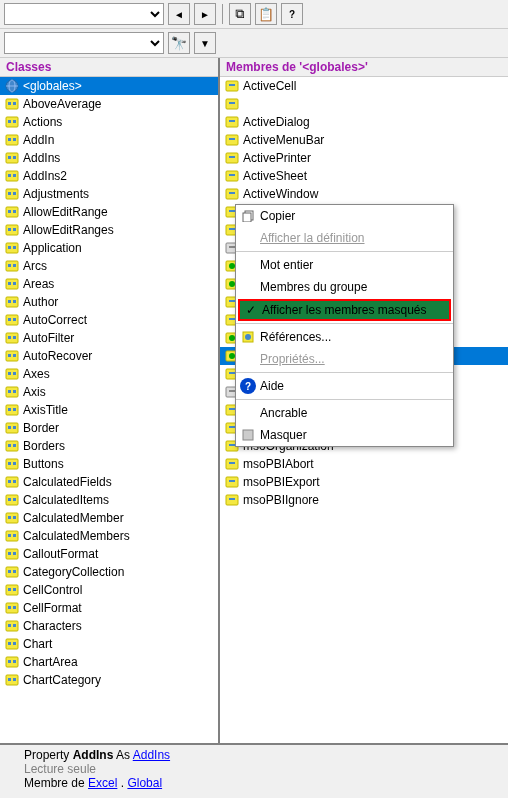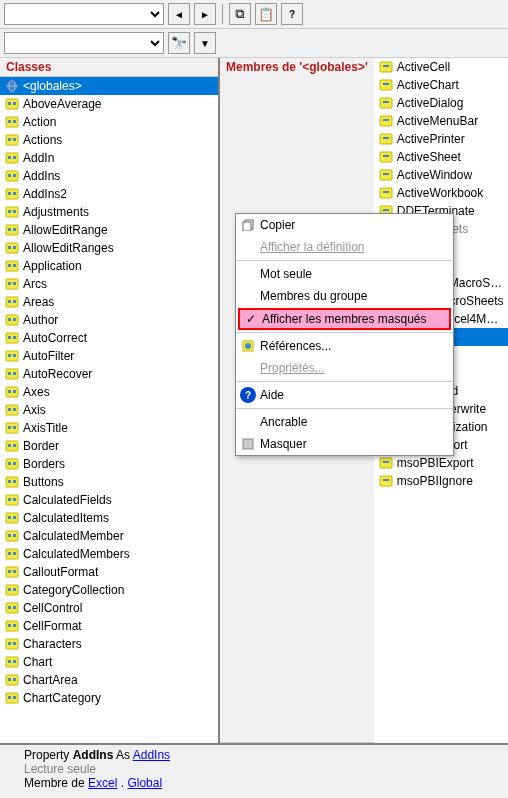--- a/index.html
+++ b/index.html
@@ -14,34 +14,34 @@
     .toolbar-sep { width: 1px; height: 20px; background: #999; margin: 0 2px; }
 
     
     .toolbar2 { background: #f0f0f0; border-bottom: 1px solid #ccc; padding: 3px 4px; display: flex; align-items: center; gap: 4px; }
 
     
     .content-area { display: flex; flex: 1; overflow: hidden; }
     
     
     .left-panel { width: 220px; display: flex; flex-direction: column; border-right: 2px solid #808080; background: white; }
-    .panel-header { background: #f0f0f0; border-bottom: 1px solid #ccc; padding: 2px 6px; font-weight: bold; font-size: 12px; color: #b91c1c; }
+    .panel-header { background: #f0f0f0; border-bottom: 1px solid #ccc; padding: 2px 6px; font-weight: bold; font-size: 12px; color: #a21caf; }
     .panel-list { flex: 1; overflow-y: auto; overflow-x: hidden; border: none; }
     .list-item { display: flex; align-items: center; padding: 1px 4px; cursor: pointer; white-space: nowrap; min-height: 16px; font-size: 12px; }
     .list-item.selected { background: #0078d7; color: white; }
     .list-item .item-icon { width: 16px; height: 16px; margin-right: 3px; flex-shrink: 0; display: flex; align-items: center; justify-content: center; font-size: 10px; }
     
     
-    .right-panel { flex: 1; display: flex; flex-direction: row; background: white; position: relative; }
-    
-    
-    .context-menu { position: absolute; top: 155px; left: 15px; background: white; border: 1px solid #888; box-shadow: 2px 2px 5px rgba(0,0,0,0.3); z-index: 100; min-width: 200px; }
+    .right-panel { flex: 1; display: flex; flex-direction: column; background: white; position: relative; }
+    
+    
+    .context-menu { position: absolute; top: 146px; left: 15px; background: white; border: 1px solid #888; box-shadow: 2px 2px 5px rgba(0,0,0,0.3); z-index: 100; min-width: 200px; }
     .context-menu-item { padding: 4px 24px; cursor: pointer; font-size: 12px; position: relative; display: flex; align-items: center; }
     .context-menu-item.disabled { color: #999; cursor: default; text-decoration: underline; }
-    .context-menu-item.checked { background: #f9a8d4; }
+    .context-menu-item.checked { background: #15803d; }
     .context-menu-item.checked::before { content: '✓'; position: absolute; left: 6px; color: #000; font-size: 12px; }
     .context-menu-sep { height: 1px; background: #ccc; margin: 2px 0; }
     
     
     .status-bar { background: #f0f0f0; border-top: 2px solid #808080; padding: 3px 24px; font-size: 12px; min-height: 55px; }
     .status-property { font-weight: normal; color: #000; }
     .status-link { color: #0000ff; text-decoration: underline; cursor: pointer; }
     .status-gray { color: #808080; }
 
     
@@ -99,30 +99,20 @@
             <span class="item-text">AboveAverage</span>
           </div>
           <div class="list-item">
             <span class="item-icon">
               <svg width="14" height="14" viewBox="0 0 14 14">
                 <rect x="1" y="2" width="12" height="10" rx="1" fill="#f4e842" stroke="#c4b800" stroke-width="1"></rect>
                 <rect x="3" y="5" width="3" height="3" fill="#4488cc"></rect>
                 <rect x="8" y="5" width="3" height="3" fill="#4488cc"></rect>
               </svg>
             </span>
-            <span class="item-text">Action</span>
-          </div>
-          <div class="list-item">
-            <span class="item-icon">
-              <svg width="14" height="14" viewBox="0 0 14 14">
-                <rect x="1" y="2" width="12" height="10" rx="1" fill="#f4e842" stroke="#c4b800" stroke-width="1"></rect>
-                <rect x="3" y="5" width="3" height="3" fill="#4488cc"></rect>
-                <rect x="8" y="5" width="3" height="3" fill="#4488cc"></rect>
-              </svg>
-            </span>
             <span class="item-text">Actions</span>
           </div>
           <div class="list-item">
             <span class="item-icon">
               <svg width="14" height="14" viewBox="0 0 14 14">
                 <rect x="1" y="2" width="12" height="10" rx="1" fill="#f4e842" stroke="#c4b800" stroke-width="1"></rect>
                 <rect x="3" y="5" width="3" height="3" fill="#4488cc"></rect>
                 <rect x="8" y="5" width="3" height="3" fill="#4488cc"></rect>
               </svg>
             </span>
@@ -444,21 +434,20 @@
             </span>
             <span class="item-text">ActiveCell</span>
           </div>
           <div class="list-item">
             <span class="item-icon">
               <svg width="14" height="14" viewBox="0 0 14 14">
                 <rect x="1" y="2" width="12" height="10" rx="1" fill="#f4e842" stroke="#c4b800" stroke-width="1"></rect>
                 <rect x="4" y="5" width="6" height="2" fill="#4488cc"></rect>
               </svg>
             </span>
-            <span class="item-text">ActiveChart</span>
           </div>
           <div class="list-item">
             <span class="item-icon">
               <svg width="14" height="14" viewBox="0 0 14 14">
                 <rect x="1" y="2" width="12" height="10" rx="1" fill="#f4e842" stroke="#c4b800" stroke-width="1"></rect>
                 <rect x="4" y="5" width="6" height="2" fill="#4488cc"></rect>
               </svg>
             </span>
             <span class="item-text">ActiveDialog</span>
           </div>
@@ -661,21 +650,21 @@
                 <rect x="1" y="3" width="8" height="9" fill="white" stroke="#666" stroke-width="1"></rect>
               </svg>
             </span>
             <span>Copier</span>
           </div>
           <div class="context-menu-item disabled">
             <span>Afficher la définition</span>
           </div>
           <div class="context-menu-sep"></div>
           <div class="context-menu-item">
-            <span>Mot seule</span>
+            <span>Mot entier</span>
           </div>
           <div class="context-menu-item">
             <span>Membres du groupe</span>
           </div>
           <div class="context-menu-item checked" style="border: 2px solid rgb(255, 0, 0); margin: 1px 2px; padding: 2px 22px;">
             <span>Afficher les membres masqués</span>
           </div>
           <div class="context-menu-sep"></div>
           <div class="context-menu-item">
             <span style="position: absolute; left: 4px; width: 16px; height: 16px; display: flex; align-items: center; justify-content: center;">

